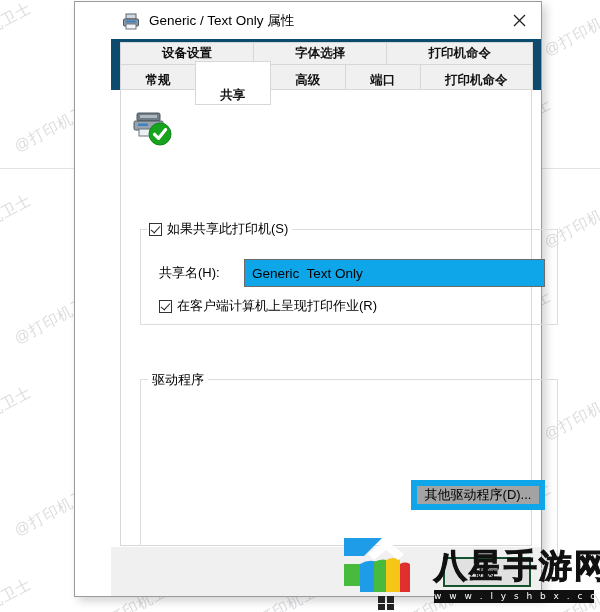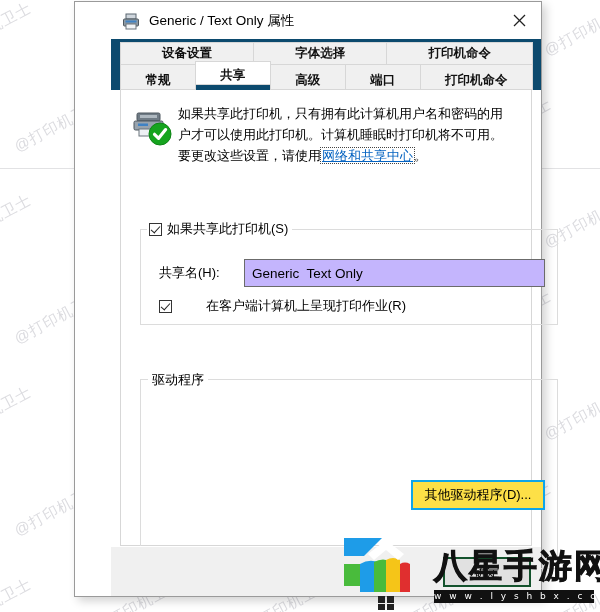--- a/index.html
+++ b/index.html
@@ -123,21 +123,21 @@
     white-space: nowrap;
   }
   .tabrow.row2 .tab { border-bottom: 1px solid #d7d7d7; align-items: flex-end; }
   .tab.selected {
     background: #ffffff;
     border: 1px solid #d7d7d7;
     border-bottom: 1px solid #ffffff;
     position: relative;
     z-index: 5;
     margin-top: -3px;
-    height: 24px;
+    height: 44px;
     align-items: center;
   }
 
   
   .tabpage {
     flex: 1 1 auto;
     margin: 0 9px 0 9px;
     border: 1px solid #d7d7d7;
     border-top: none;
     background: #ffffff;
@@ -252,58 +252,57 @@
   .sharename-label {
     font-size: 13px;
     color: #000;
     width: 85px;
     flex: 0 0 85px;
   }
   .sharename-input {
     flex: 1 1 auto;
     height: 28px;
     border: 1px solid #6b6b6b;
-    background: #c4b5fd;
+    background: #0ea5e9;
     font-family: "Liberation Sans", "DejaVu Sans", sans-serif;
     font-size: 13.5px;
     color: #000;
     padding: 0 7px;
     box-sizing: border-box;
     outline: none;
   }
 
   .render-row {
     position: absolute;
     left: 18px;
     top: 67px;
     display: flex;
     align-items: center;
     font-size: 13px;
     cursor: default;
-    gap: 29px;
   }
 
   
   .driver-text {
     position: absolute;
     left: 14px;
     top: 12px;
     right: 16px;
     font-size: 13px;
     line-height: 21px;
     color: #000;
   }
 
   
   .btn {
     font-family: "Liberation Sans", "DejaVu Sans", sans-serif;
     font-size: 13px;
     color: #000;
-    background: #fde047;
-    border: 2px solid #0ea5e9;
+    background: #a3a3a3;
+    border: 6px solid #0ea5e9;
     box-sizing: border-box;
     cursor: default;
     display: flex;
     align-items: center;
     justify-content: center;
   }
   .btn-addl {
     position: absolute;
     right: 12px;
     top: 100px;
@@ -468,23 +467,20 @@
         <svg width="42" height="42" viewBox="0 0 42 42">
           <rect x="7" y="8" width="23" height="8" rx="1.5" fill="#6f7b85" stroke="#4c565e" stroke-width="1"></rect>
           <rect x="10" y="10" width="17" height="3" fill="#aeb8c0"></rect>
           <rect x="4" y="16" width="29" height="9" rx="1.5" fill="#98a3ad" stroke="#4c565e" stroke-width="1"></rect>
           <rect x="8" y="18.5" width="10" height="2.5" fill="#3f82c4"></rect>
           <rect x="9" y="24" width="20" height="7" fill="#eef1f4" stroke="#6b757d" stroke-width="1"></rect>
           <circle cx="30" cy="29" r="11" fill="#16a41f" stroke="#0e8416" stroke-width="1"></circle>
           <path d="M24.5 29.3 L28.6 33.3 L35.6 24.6" fill="none" stroke="#ffffff" stroke-width="3.2" stroke-linecap="round" stroke-linejoin="round"></path>
         </svg>
       </span>
-      <div class="info-text">
-        <span>如果共享此打印机，只有拥有此计算机用户名和密码的用户才可以使用此打印机。计算机睡眠时打印机将不可用。要更改这些设置，请使用</span><span class="link">网络和共享中心</span><span>。</span>
-      </div>
     </div>
 
     <div class="groupbox gb-share">
       <div class="gb-legend-check">
         <span class="cbx checked"></span>
         <span>如果共享此打印机(S)</span>
       </div>
 
       <div class="sharename-row">
         <span class="sharename-label">共享名(H):</span>

